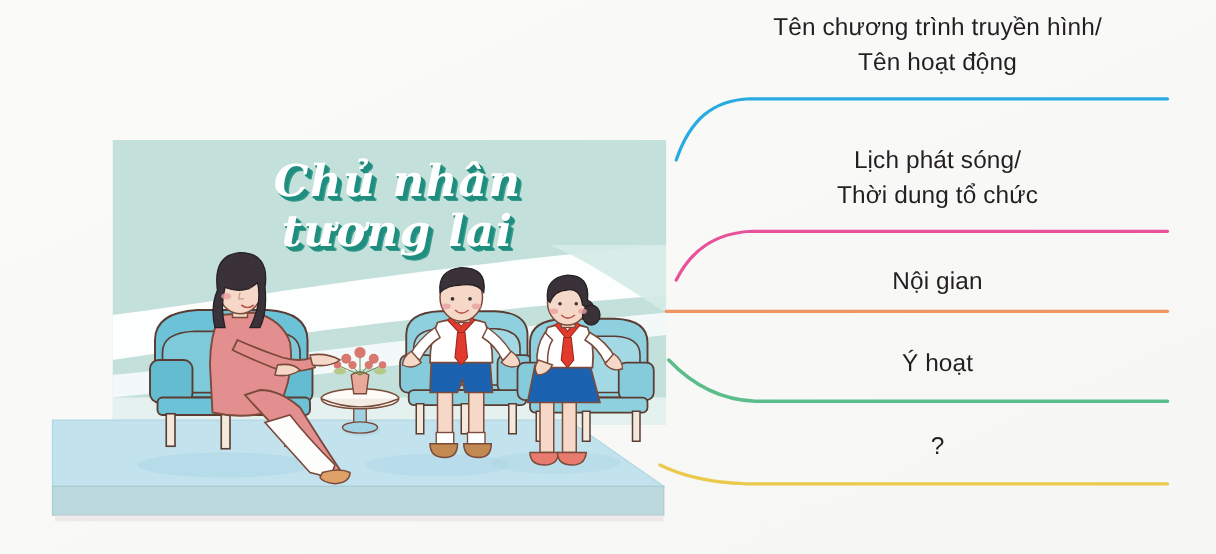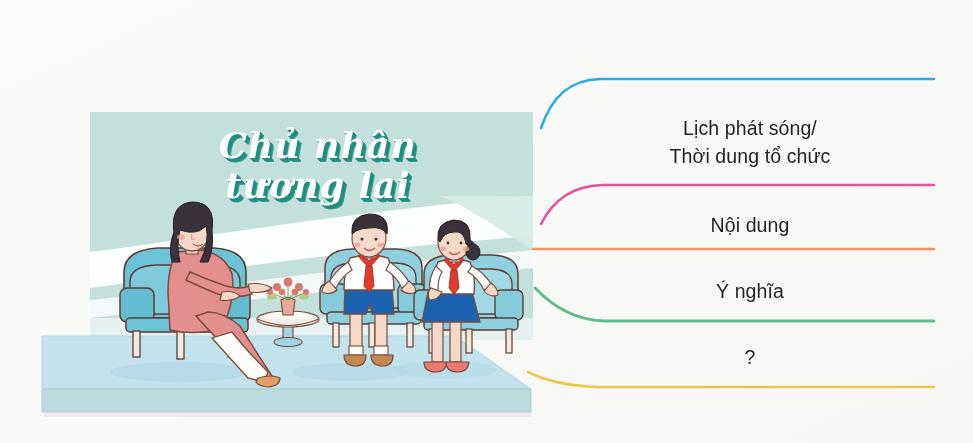--- a/index.html
+++ b/index.html
@@ -251,23 +251,25 @@
       <path d="M541,224 C553,200 572,186 602,185 L934,185" stroke="#e8529a" stroke-width="2.6"></path>
       <path d="M533,249 L934,249" stroke="#ef9560" stroke-width="2.6"></path>
       <path d="M535,288 C556,310 578,320 604,321 L934,321" stroke="#5cbd8c" stroke-width="2.8"></path>
       <path d="M528,372 C548,382 570,386 596,387 L934,387" stroke="#ebc94b" stroke-width="2.6"></path>
     </g>
   </svg>
 
   <div class="poster-title" style="left:168px;top:126px;width:300px;text-align:center;">Chủ nhân
 tương lai</div>
 
+  <div class="branch-label two-line" style="left:555px;top:8px;width:390px;">Tên chương trình truyền hình/
+Tên hoạt động</div>
 
   <div class="branch-label two-line" style="left:555px;top:114px;width:390px;">Lịch phát sóng/
 Thời dung tổ chức</div>
 
-  <div class="branch-label" style="left:555px;top:212px;width:390px;">Nội dung</div>
-
-  <div class="branch-label" style="left:555px;top:278px;width:390px;">Ý nghĩa</div>
+  <div class="branch-label" style="left:555px;top:212px;width:390px;">Nội gian</div>
+
+  <div class="branch-label" style="left:555px;top:278px;width:390px;">Ý hoạt</div>
 
   <div class="branch-label" style="left:555px;top:344px;width:390px;">?</div>
 
 </div>
 
 </body></html>

